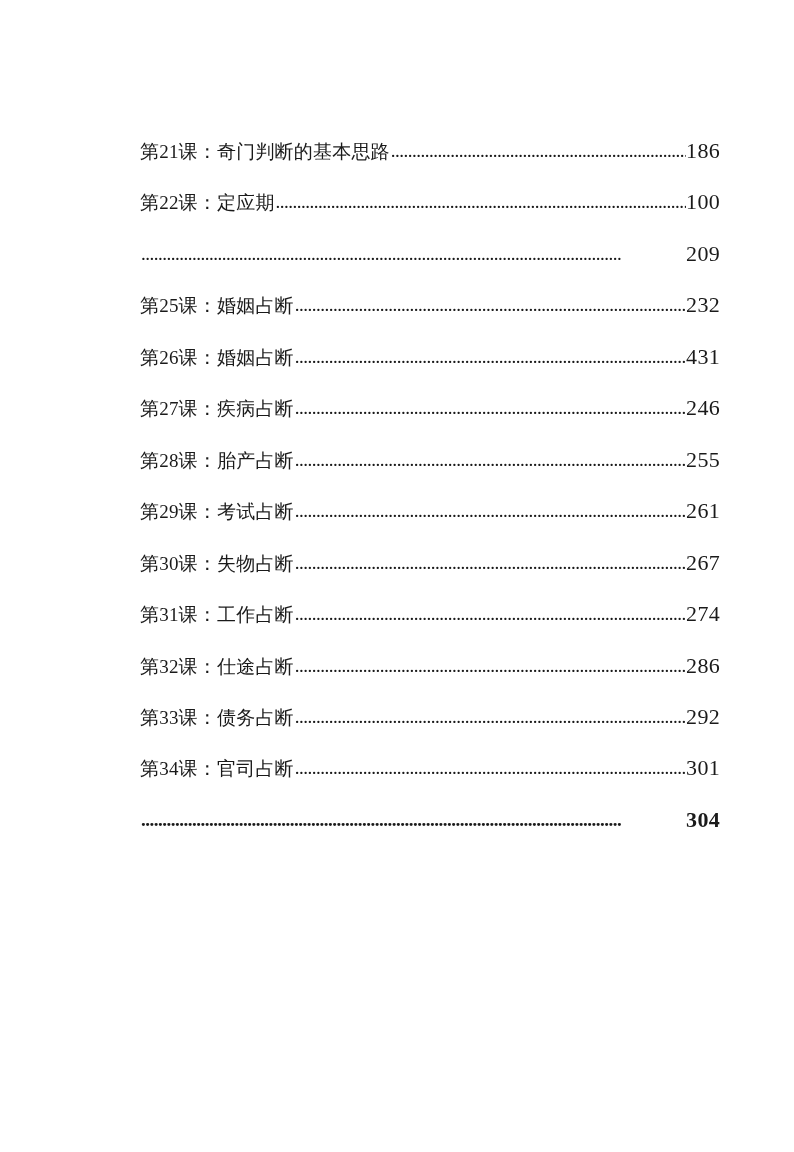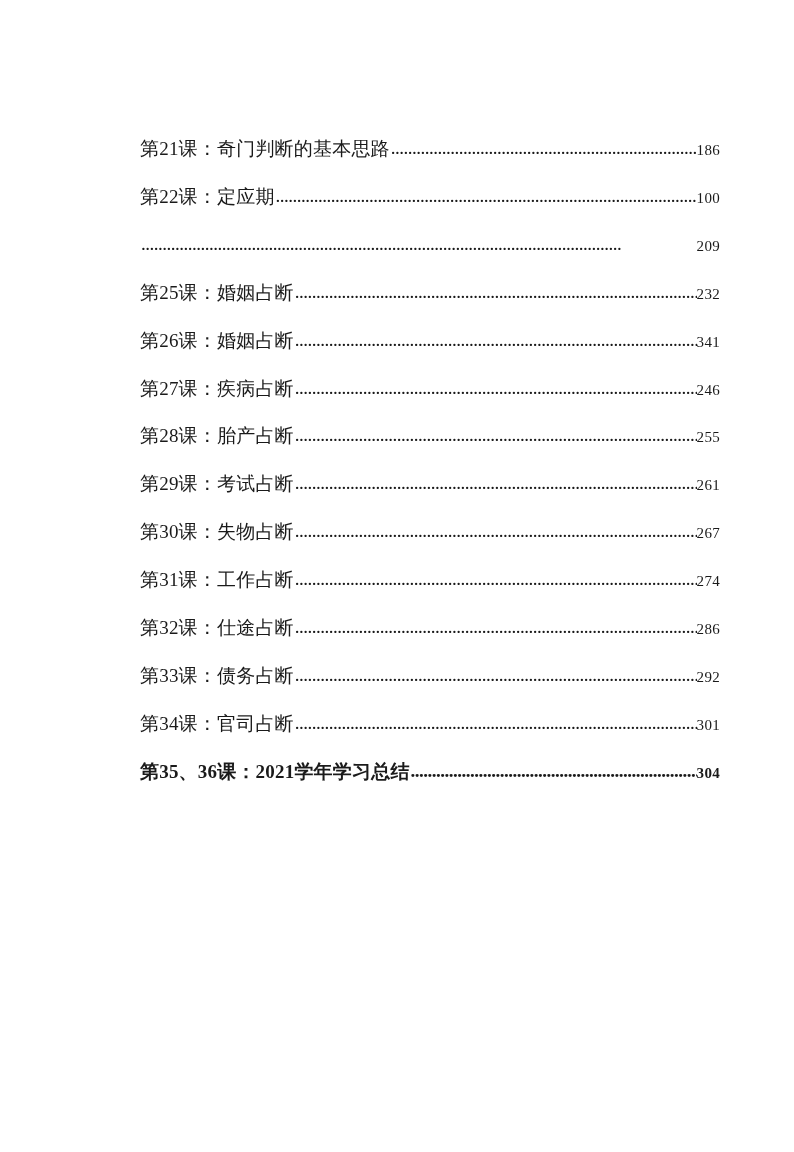--- a/index.html
+++ b/index.html
@@ -48,21 +48,21 @@
     font-size: 19px;
     letter-spacing: -0.5px;
     margin: 0 0px 0 1px;
     color: #1a1a1a;
     position: relative;
     top: -1px;
   }
   .toc-entry .page-num {
     flex: 0 0 auto;
     text-align: right;
-    font-size: 15px;
+    font-size: 22px;
     letter-spacing: 0.3px;
   }
   .toc-entry.bold .title,
   .toc-entry.bold .page-num {
     font-weight: bold;
   }
   .toc-entry.bold .leader {
     font-weight: bold;
   }
 </style>
@@ -91,21 +91,21 @@
 
     <div class="toc-entry">
       <span class="title">第25课：婚姻占断</span>
       <span class="leader">.................................................................................................................</span>
       <span class="page-num">232</span>
     </div>
 
     <div class="toc-entry">
       <span class="title">第26课：婚姻占断</span>
       <span class="leader">.................................................................................................................</span>
-      <span class="page-num">341</span>
+      <span class="page-num">431</span>
     </div>
 
     <div class="toc-entry">
       <span class="title">第27课：疾病占断</span>
       <span class="leader">.................................................................................................................</span>
       <span class="page-num">246</span>
     </div>
 
     <div class="toc-entry">
       <span class="title">第28课：胎产占断</span>
@@ -143,19 +143,18 @@
       <span class="page-num">292</span>
     </div>
 
     <div class="toc-entry">
       <span class="title">第34课：官司占断</span>
       <span class="leader">.................................................................................................................</span>
       <span class="page-num">301</span>
     </div>
 
     <div class="toc-entry bold">
-      <span class="title">第35、36课：2021学年学习总结</span>
       <span class="leader">.................................................................................................................</span>
       <span class="page-num">304</span>
     </div>
 
   </div>
 </div>
 
 </body></html>

